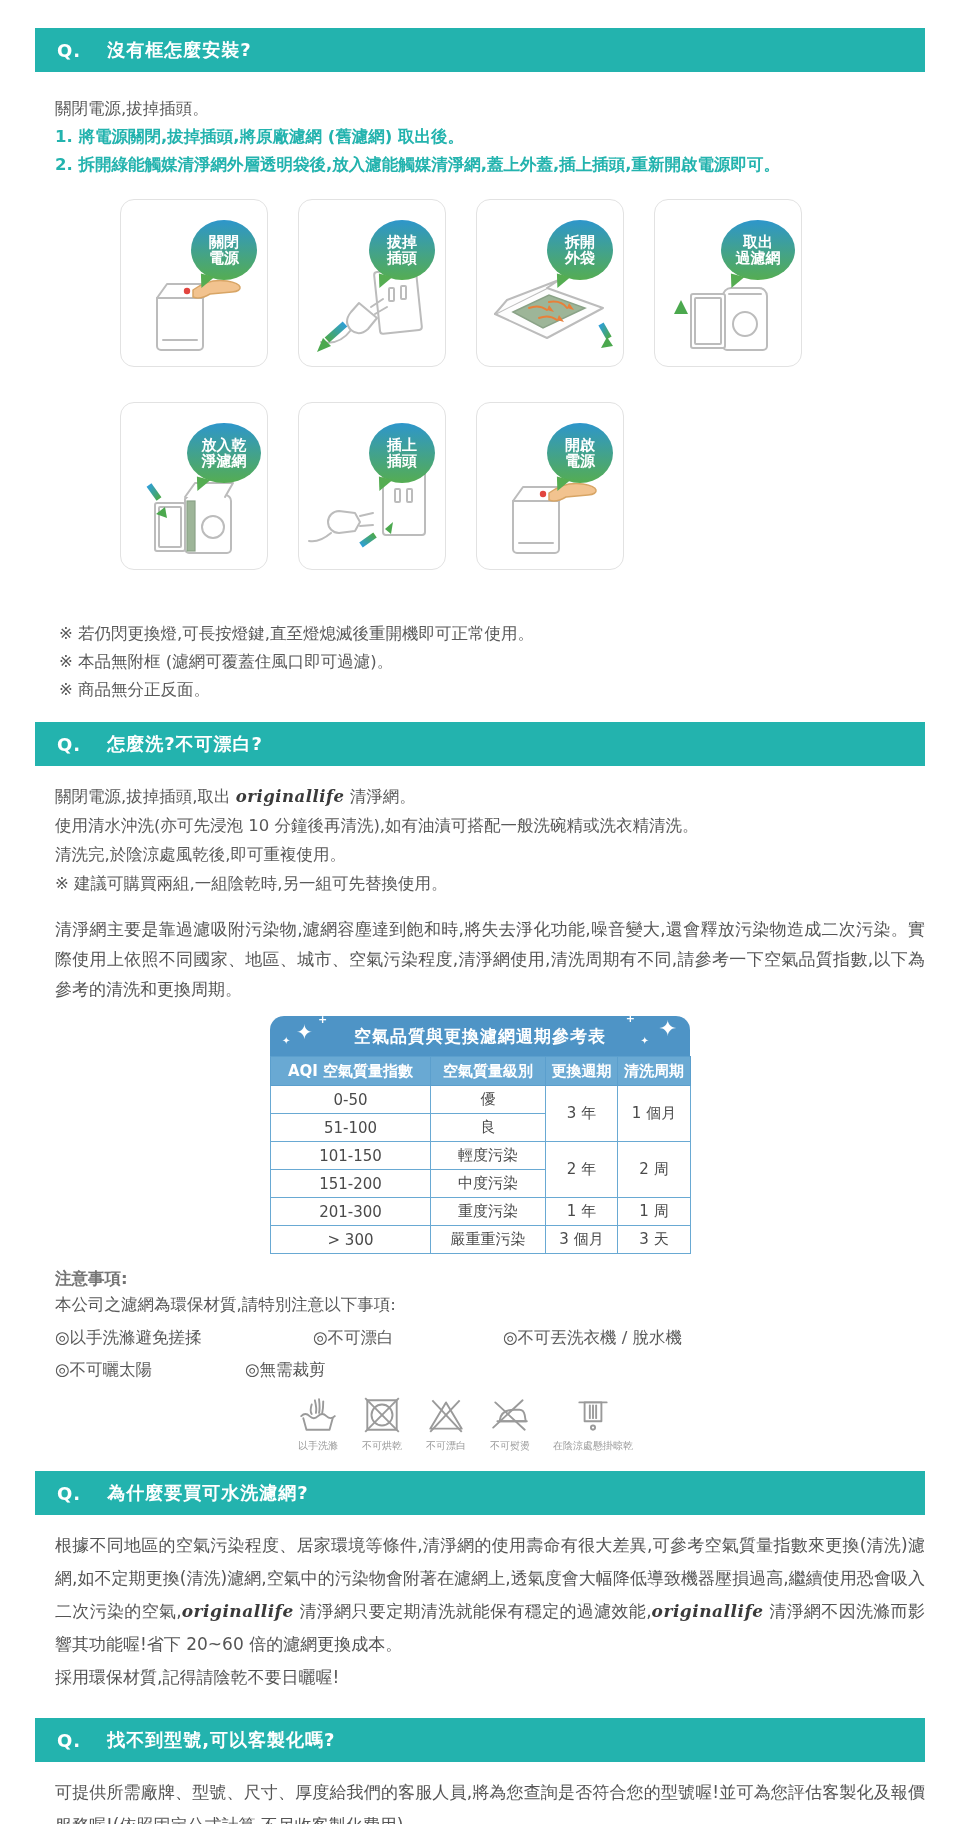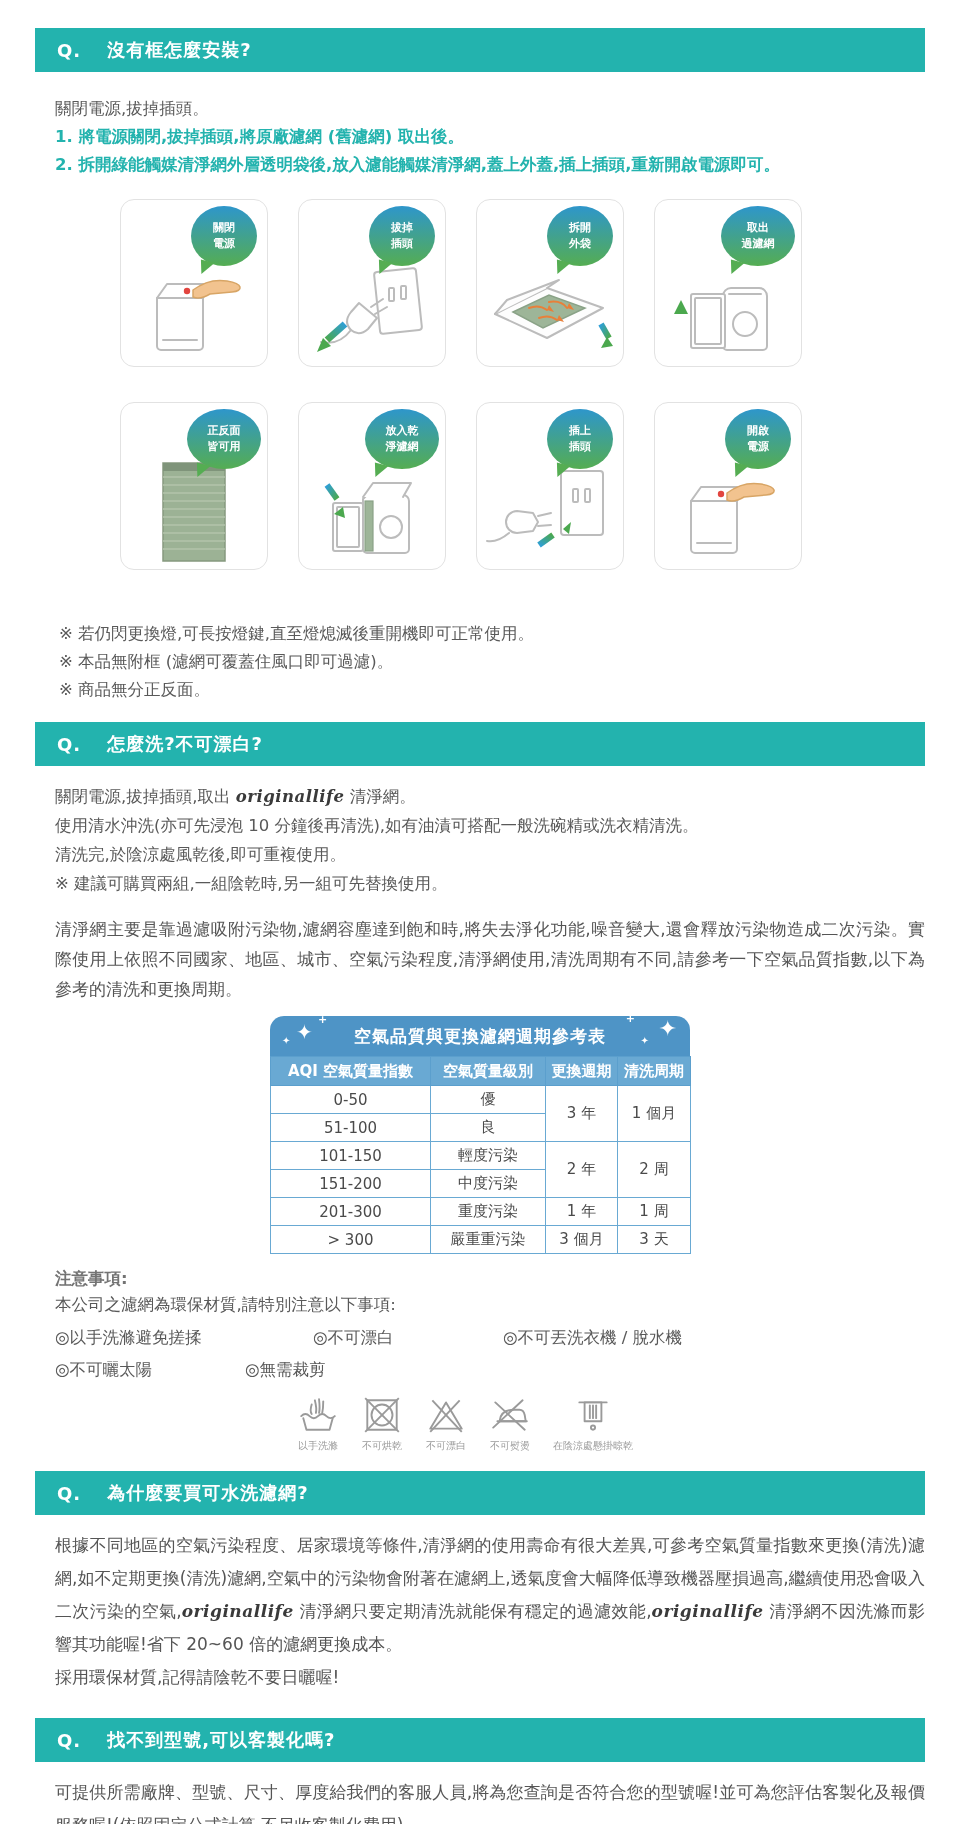--- a/index.html
+++ b/index.html
@@ -31,23 +31,23 @@
   
   .cards{
     margin:20px 0 0 85px;display:grid;width:683px;
     grid-template-columns:repeat(4,148px);column-gap:30px;row-gap:35px;
   }
   .card{
     position:relative;width:148px;height:168px;border:1px solid #e2e2e2;
     border-radius:14px;background:#fff;box-sizing:border-box;
   }
   .bubble{
-    position:absolute;top:6px;right:10px;width:66px;height:60px;border-radius:50%;
+    position:absolute;top:20px;right:10px;width:66px;height:60px;border-radius:50%;
     background:linear-gradient(180deg,#2e96cb 0%,#55ad52 100%);
-    color:#fff;font-weight:700;font-size:11px;line-height:16px;
+    color:#fff;font-weight:700;font-size:15px;line-height:16px;
     display:flex;align-items:center;justify-content:center;text-align:center;
     white-space:pre-line;z-index:2;
   }
   .bubble.wide{width:74px;right:6px;}
   .bubble::after{
     content:"";position:absolute;left:8px;bottom:-9px;width:0;height:0;
     border-left:4px solid transparent;border-right:10px solid transparent;
     border-top:14px solid #55ad52;transform:rotate(14deg);
   }
   .illu{position:absolute;left:6px;bottom:4px;z-index:1;}
@@ -189,29 +189,20 @@
           <line x1="68" y1="36" x2="100" y2="36"></line>
           <circle cx="84" cy="66" r="12"></circle>
           <rect x="30" y="36" width="34" height="54" rx="2"></rect>
           <rect x="34" y="40" width="26" height="46" rx="1"></rect>
         </g>
         <line x1="20" y1="84" x2="20" y2="54" stroke="url(#ag3)" stroke-width="7"></line>
         <path d="M20 42 l-7 14 h14 z" fill="#4ba84e"></path>
       </svg>
     </div>
 
-    <div class="card">
-      <span class="bubble wide">正反面
-皆可用</span>
-      <svg class="illu" width="136" height="104" viewBox="0 0 136 104">
-        <rect x="36" y="2" width="62" height="98" fill="#9cb295" stroke="#86997f" stroke-width="1.5"></rect>
-        <rect x="36" y="2" width="62" height="8" fill="#7f947a"></rect>
-        <path d="M36 16 h62 M36 24 h62 M36 32 h62 M36 40 h62 M36 48 h62 M36 56 h62 M36 64 h62 M36 72 h62 M36 80 h62 M36 88 h62" stroke="#b3c4ab" stroke-width="1.5"></path>
-      </svg>
-    </div>
 
     <div class="card">
       <span class="bubble wide">放入乾
 淨濾網</span>
       <svg class="illu" width="136" height="104" viewBox="0 0 136 104">
         <defs>
             <linearGradient id="ag6" x1="0" y1="0" x2="1" y2="1">
           <stop offset="0" stop-color="#2f9fd6"></stop>
               <stop offset="1" stop-color="#4ba84e"></stop>
             </linearGradient>

